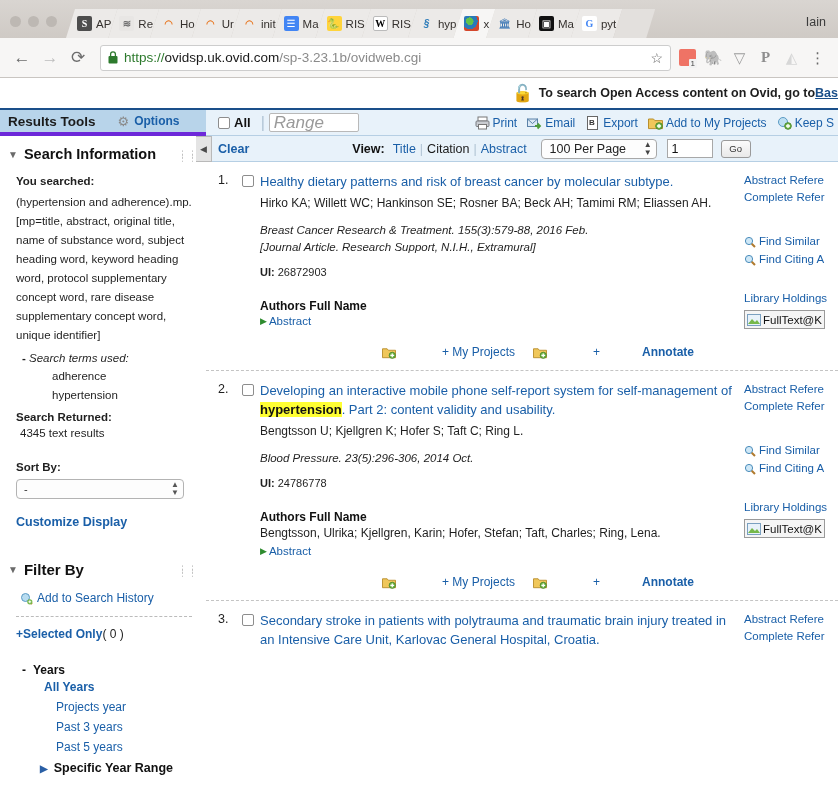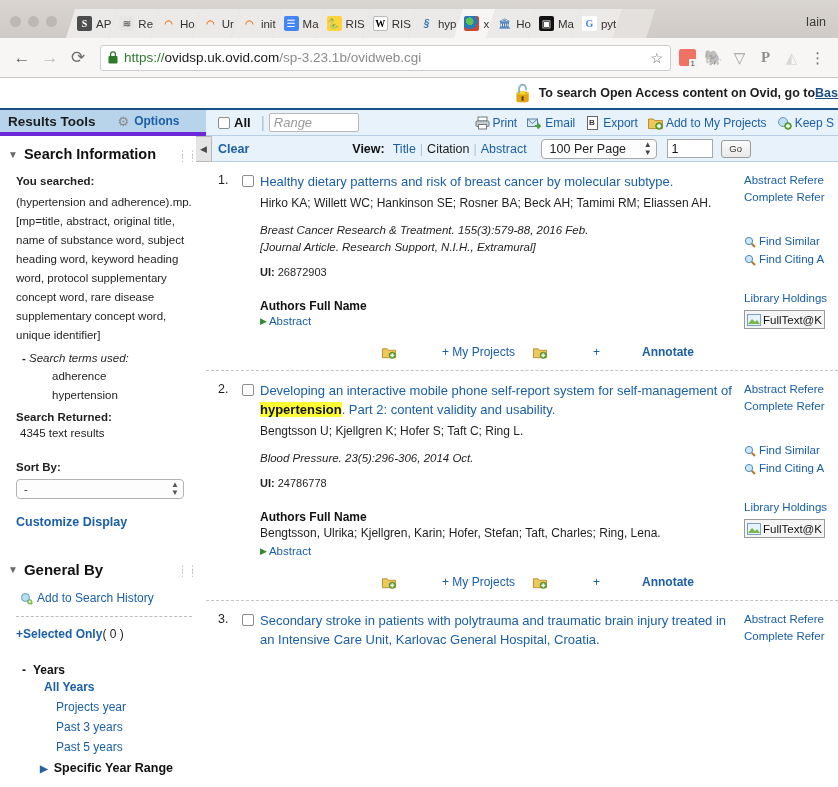--- a/index.html
+++ b/index.html
@@ -177,21 +177,21 @@
     height: 26px; background:#e8f2fa;
     border-bottom: 1px solid #b6cfe4;
     display:flex; align-items:center; padding-left: 12px;
   }
   #allbox { width:12px;height:12px;border:1px solid #8d8d8d;border-radius:2px;background:#fff; }
   #all-label { font-size:13px; font-weight:bold; color:#111; margin:0 6px 0 4px; }
   .vsep { color:#b0c3d4; margin:0 4px; }
   #range-input {
     width: 90px; height: 19px; background:#fff;
     border:1px solid #b9b9b9; border-radius:2px;
-    font-size:13px; font-style:italic; color:#9a9a9a;
+    font-size:17px; font-style:italic; color:#9a9a9a;
     padding: 0 4px; display:flex; align-items:center;
   }
   #tb-actions { margin-left:auto; display:flex; align-items:center; gap:10px; padding-right:4px; }
   .tb-act { display:flex; align-items:center; font-size:12px; color:#1a5fa8; white-space:nowrap; }
   .tb-act .ti { width:15px; height:14px; margin-right:3px; flex:0 0 auto; }
 
   #view-row {
     height: 26px; background:#e8f2fa;
     border-bottom: 1px solid #b6cfe4;
     display:flex; align-items:center; padding: 0 0 0 12px;
@@ -404,21 +404,21 @@
             <span>▲</span>
             <span>▼</span>
           </span>
       </div>
 
       <div id="customize-display">Customize Display</div>
     </div>
 
     <div class="side-section-head" id="filter-head">
       <span class="caret">▼</span>
-      <span class="shtitle">General By</span>
+      <span class="shtitle">Filter By</span>
       <span class="grip">
           <span>⋮⋮</span>
           <span>⋮⋮</span>
         </span>
     </div>
 
     <div style="padding:0 8px 0 16px;">
       <div id="add-search-history">
         <span class="mini-icon">
           <svg width="13" height="13" viewBox="0 0 13 13">

